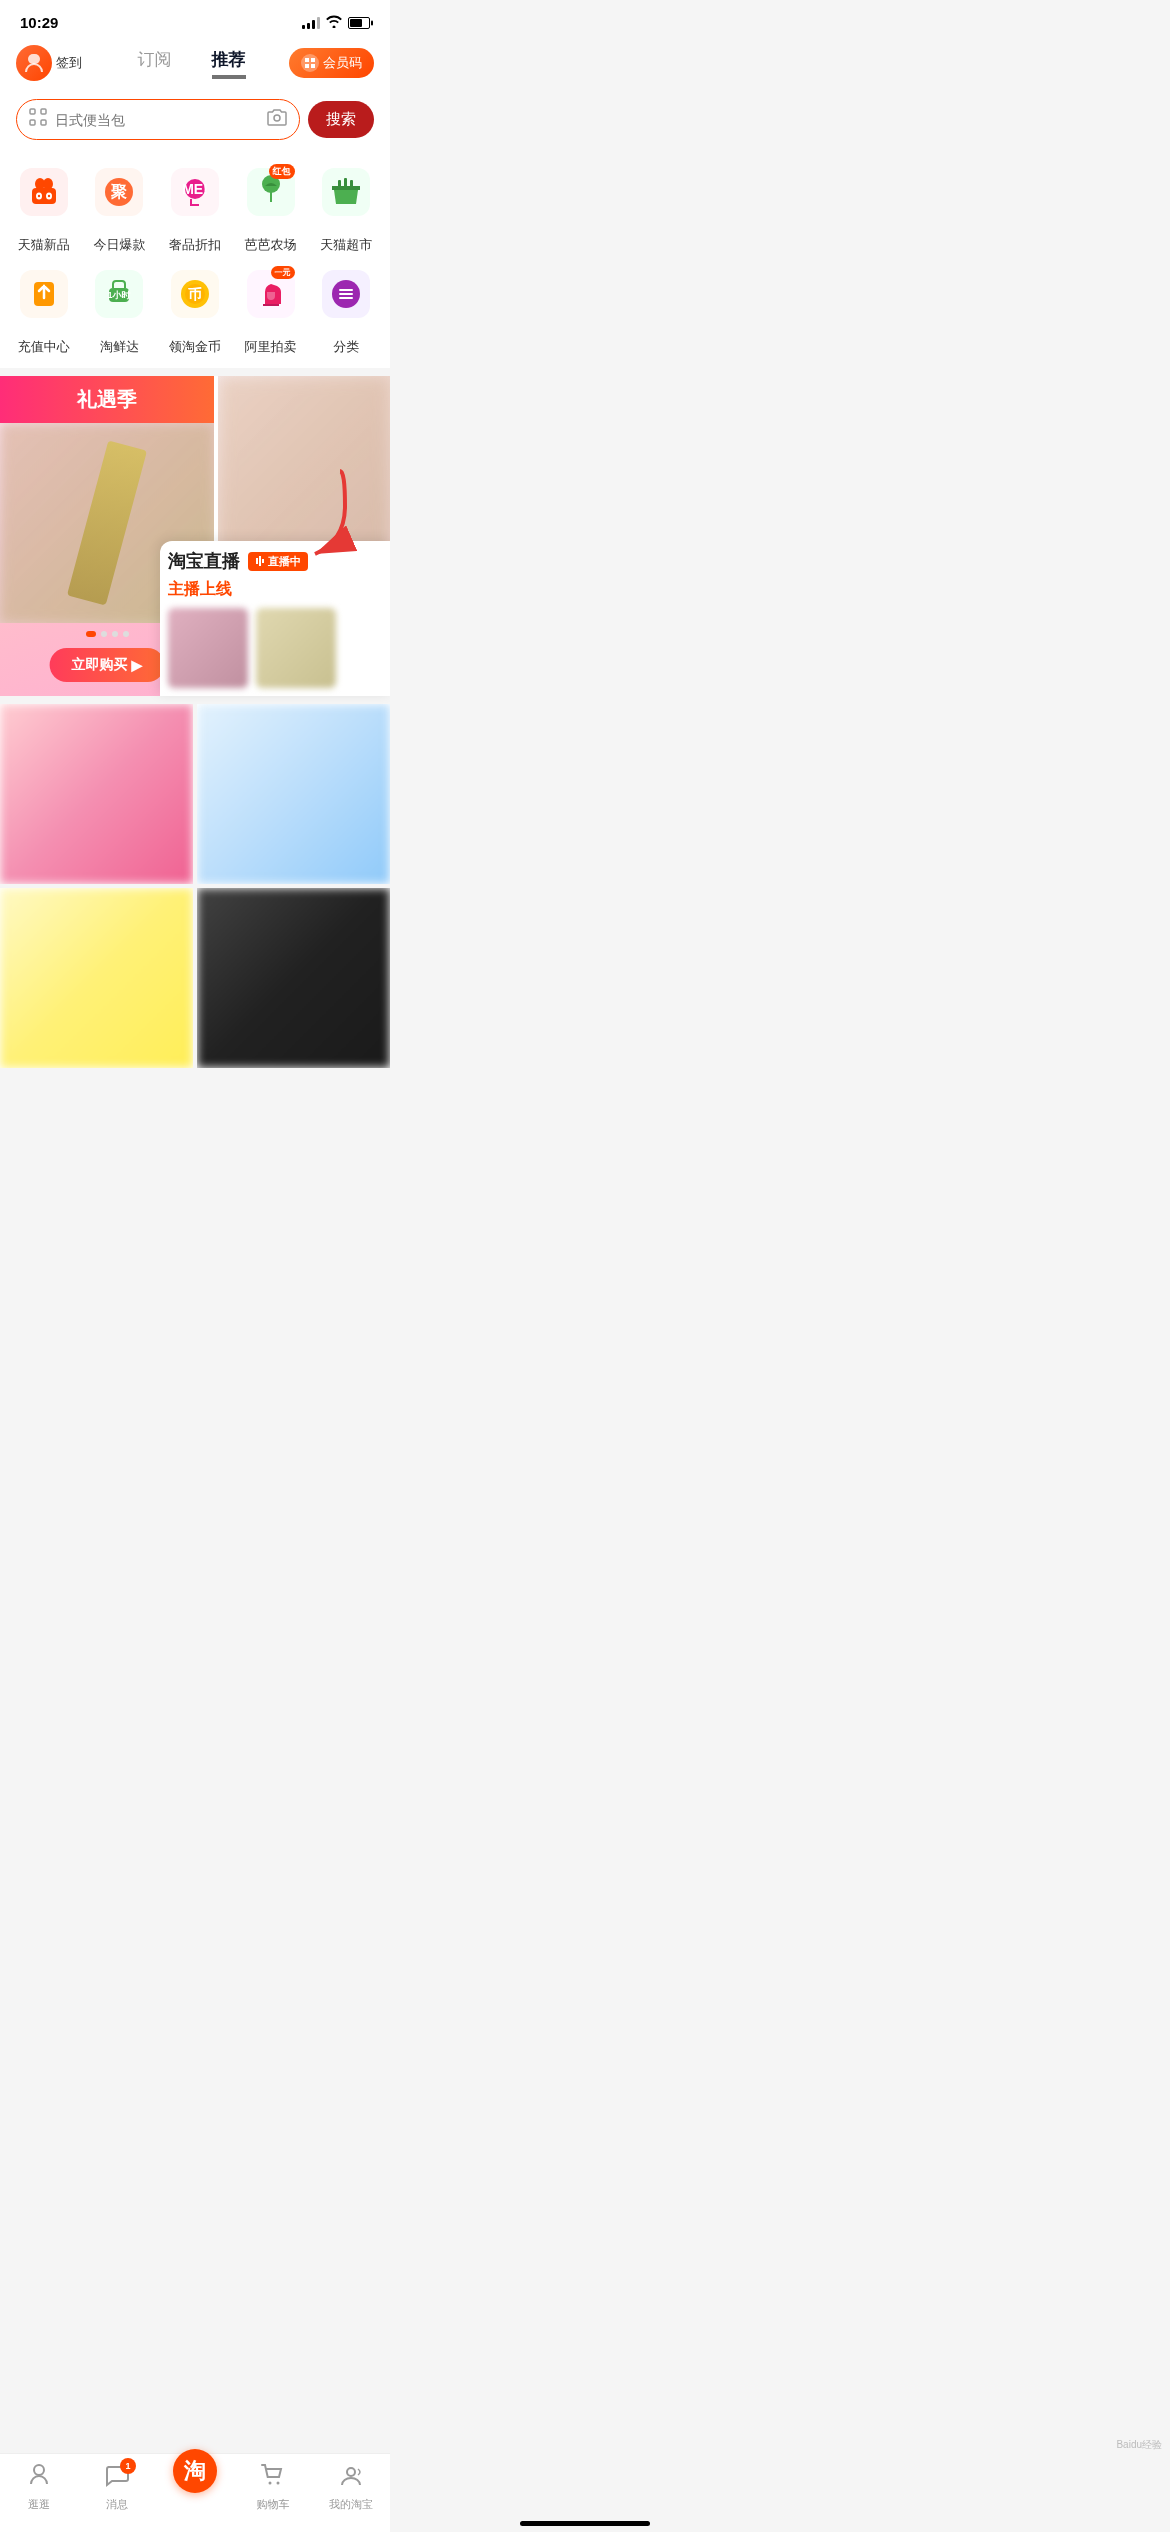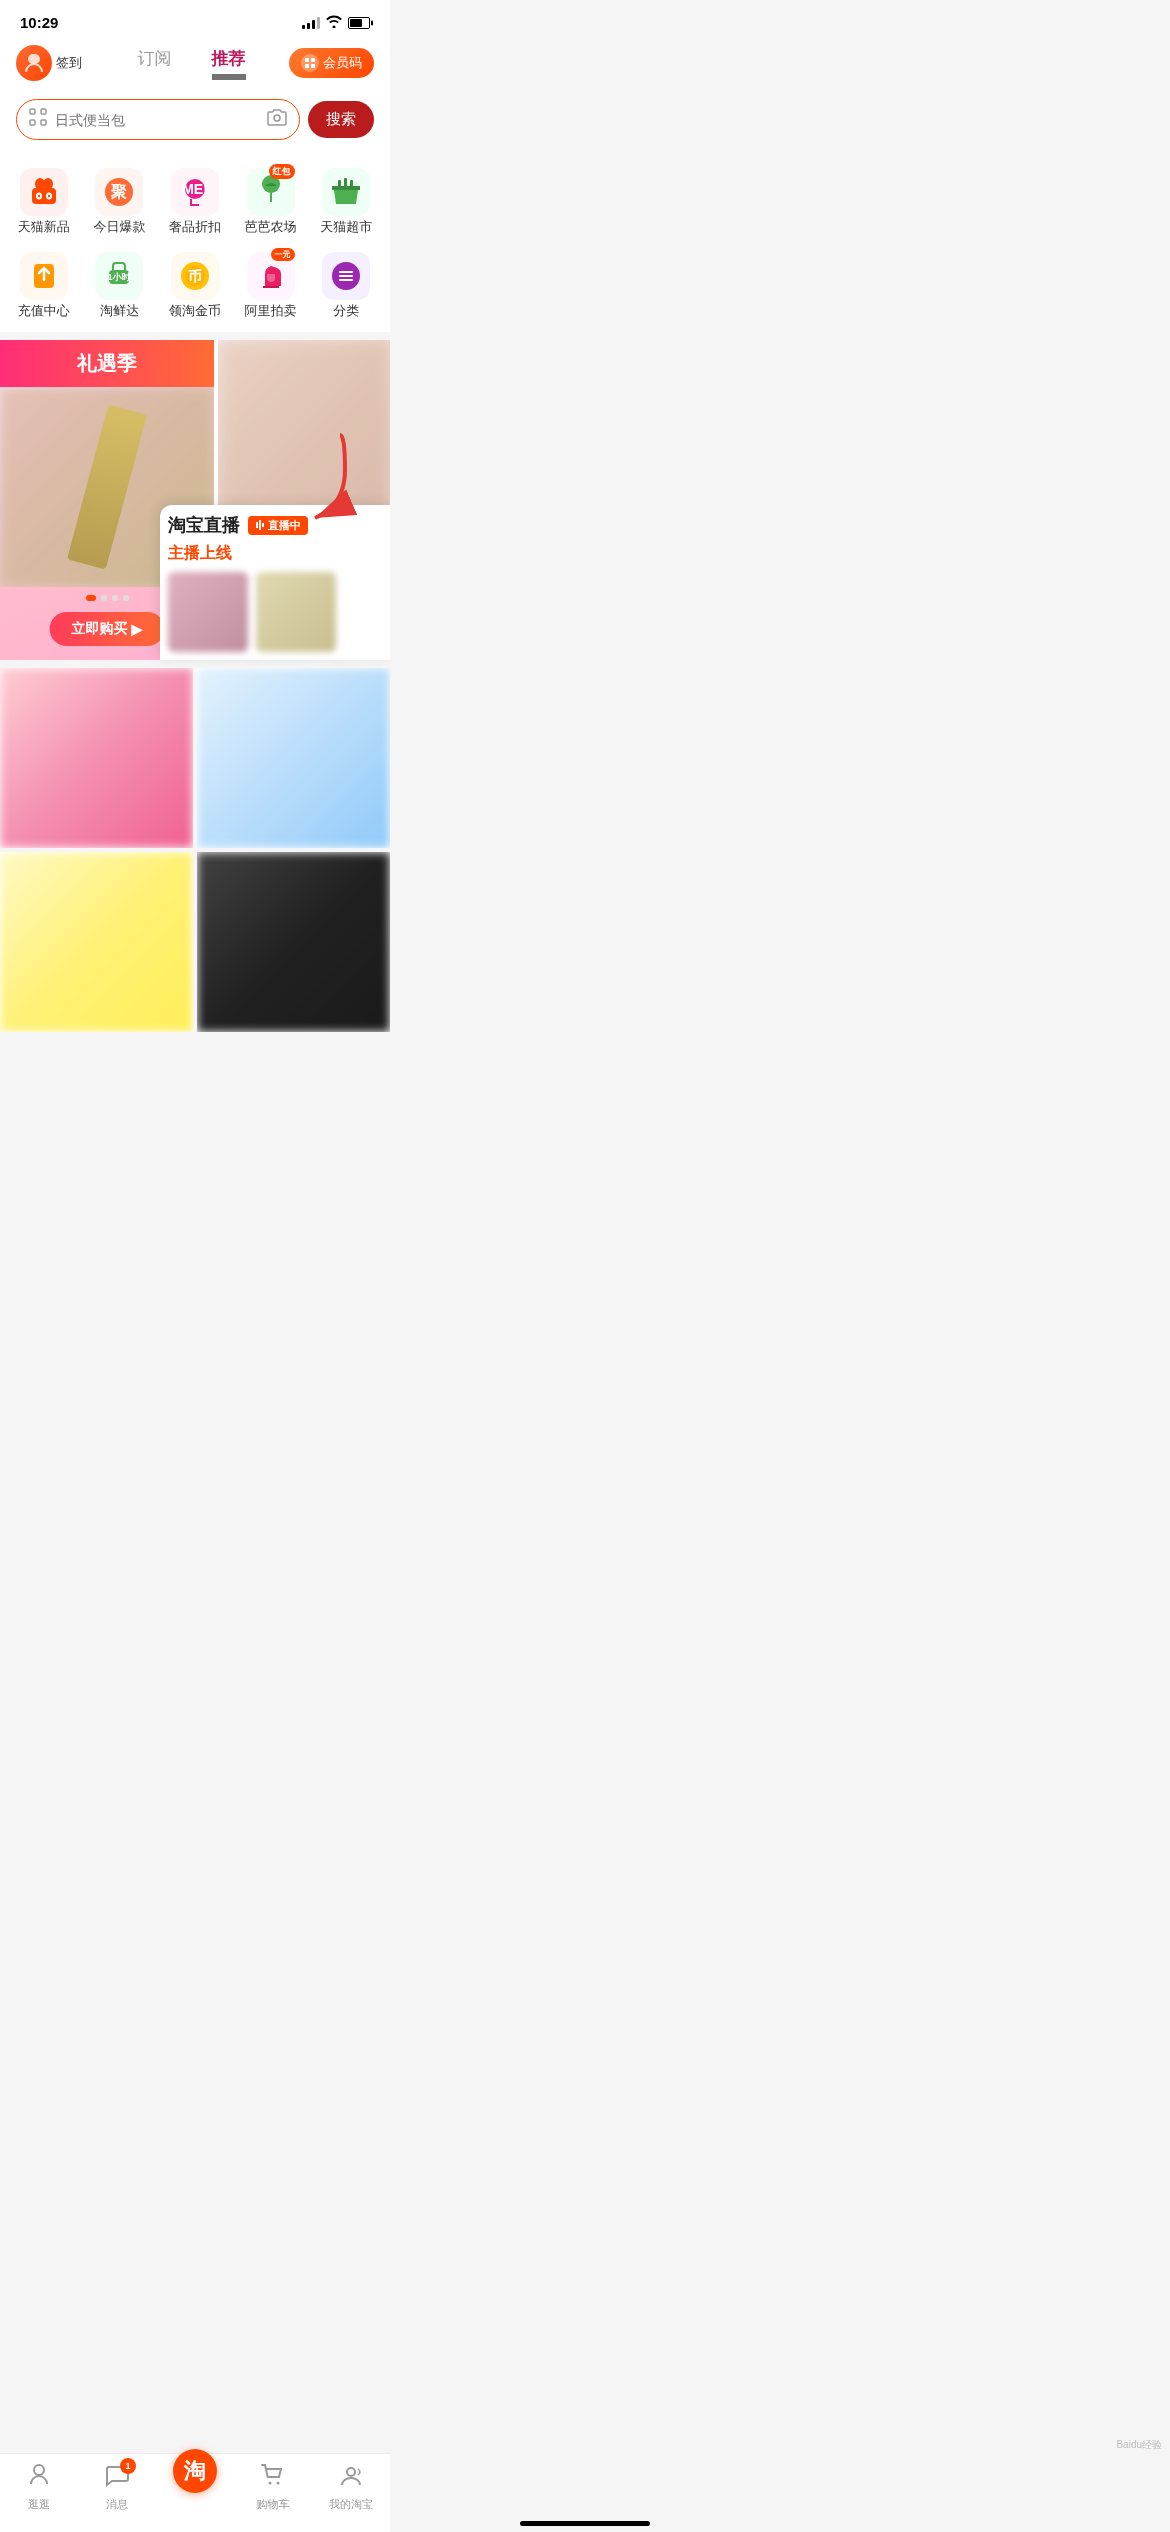--- a/index.html
+++ b/index.html
@@ -110,23 +110,23 @@
     }
     .nav-tab {
       font-size: 17px;
       color: #999;
       cursor: pointer;
       padding-bottom: 4px;
       border-bottom: 2px solid transparent;
       margin-left: 12px;
     }
     .nav-tab.active {
-      color: #be185d;
+      color: #0f172a;
       font-weight: 600;
-      border-bottom: 6px solid #737373;
+      border-bottom: 4px solid #737373;
     }
     .member-code-btn {
       display: flex;
       align-items: center;
       gap: 4px;
       background: linear-gradient(135deg, #ff7b2e, #ff4500);
       border: none;
       border-radius: 18px;
       padding: 6px 12px;
       cursor: pointer;
@@ -207,21 +207,21 @@
       cursor: pointer;
     }
     .category-icon {
       width: 48px;
       height: 48px;
       border-radius: 12px;
       display: flex;
       align-items: center;
       justify-content: center;
       font-size: 26px;
-      margin-bottom: 2px;
+      margin-bottom: 20px;
       position: relative;
     }
     .category-label {
       font-size: 13px;
       color: #333;
       text-align: center;
       white-space: nowrap;
     }
     .red-badge {
       position: absolute;

